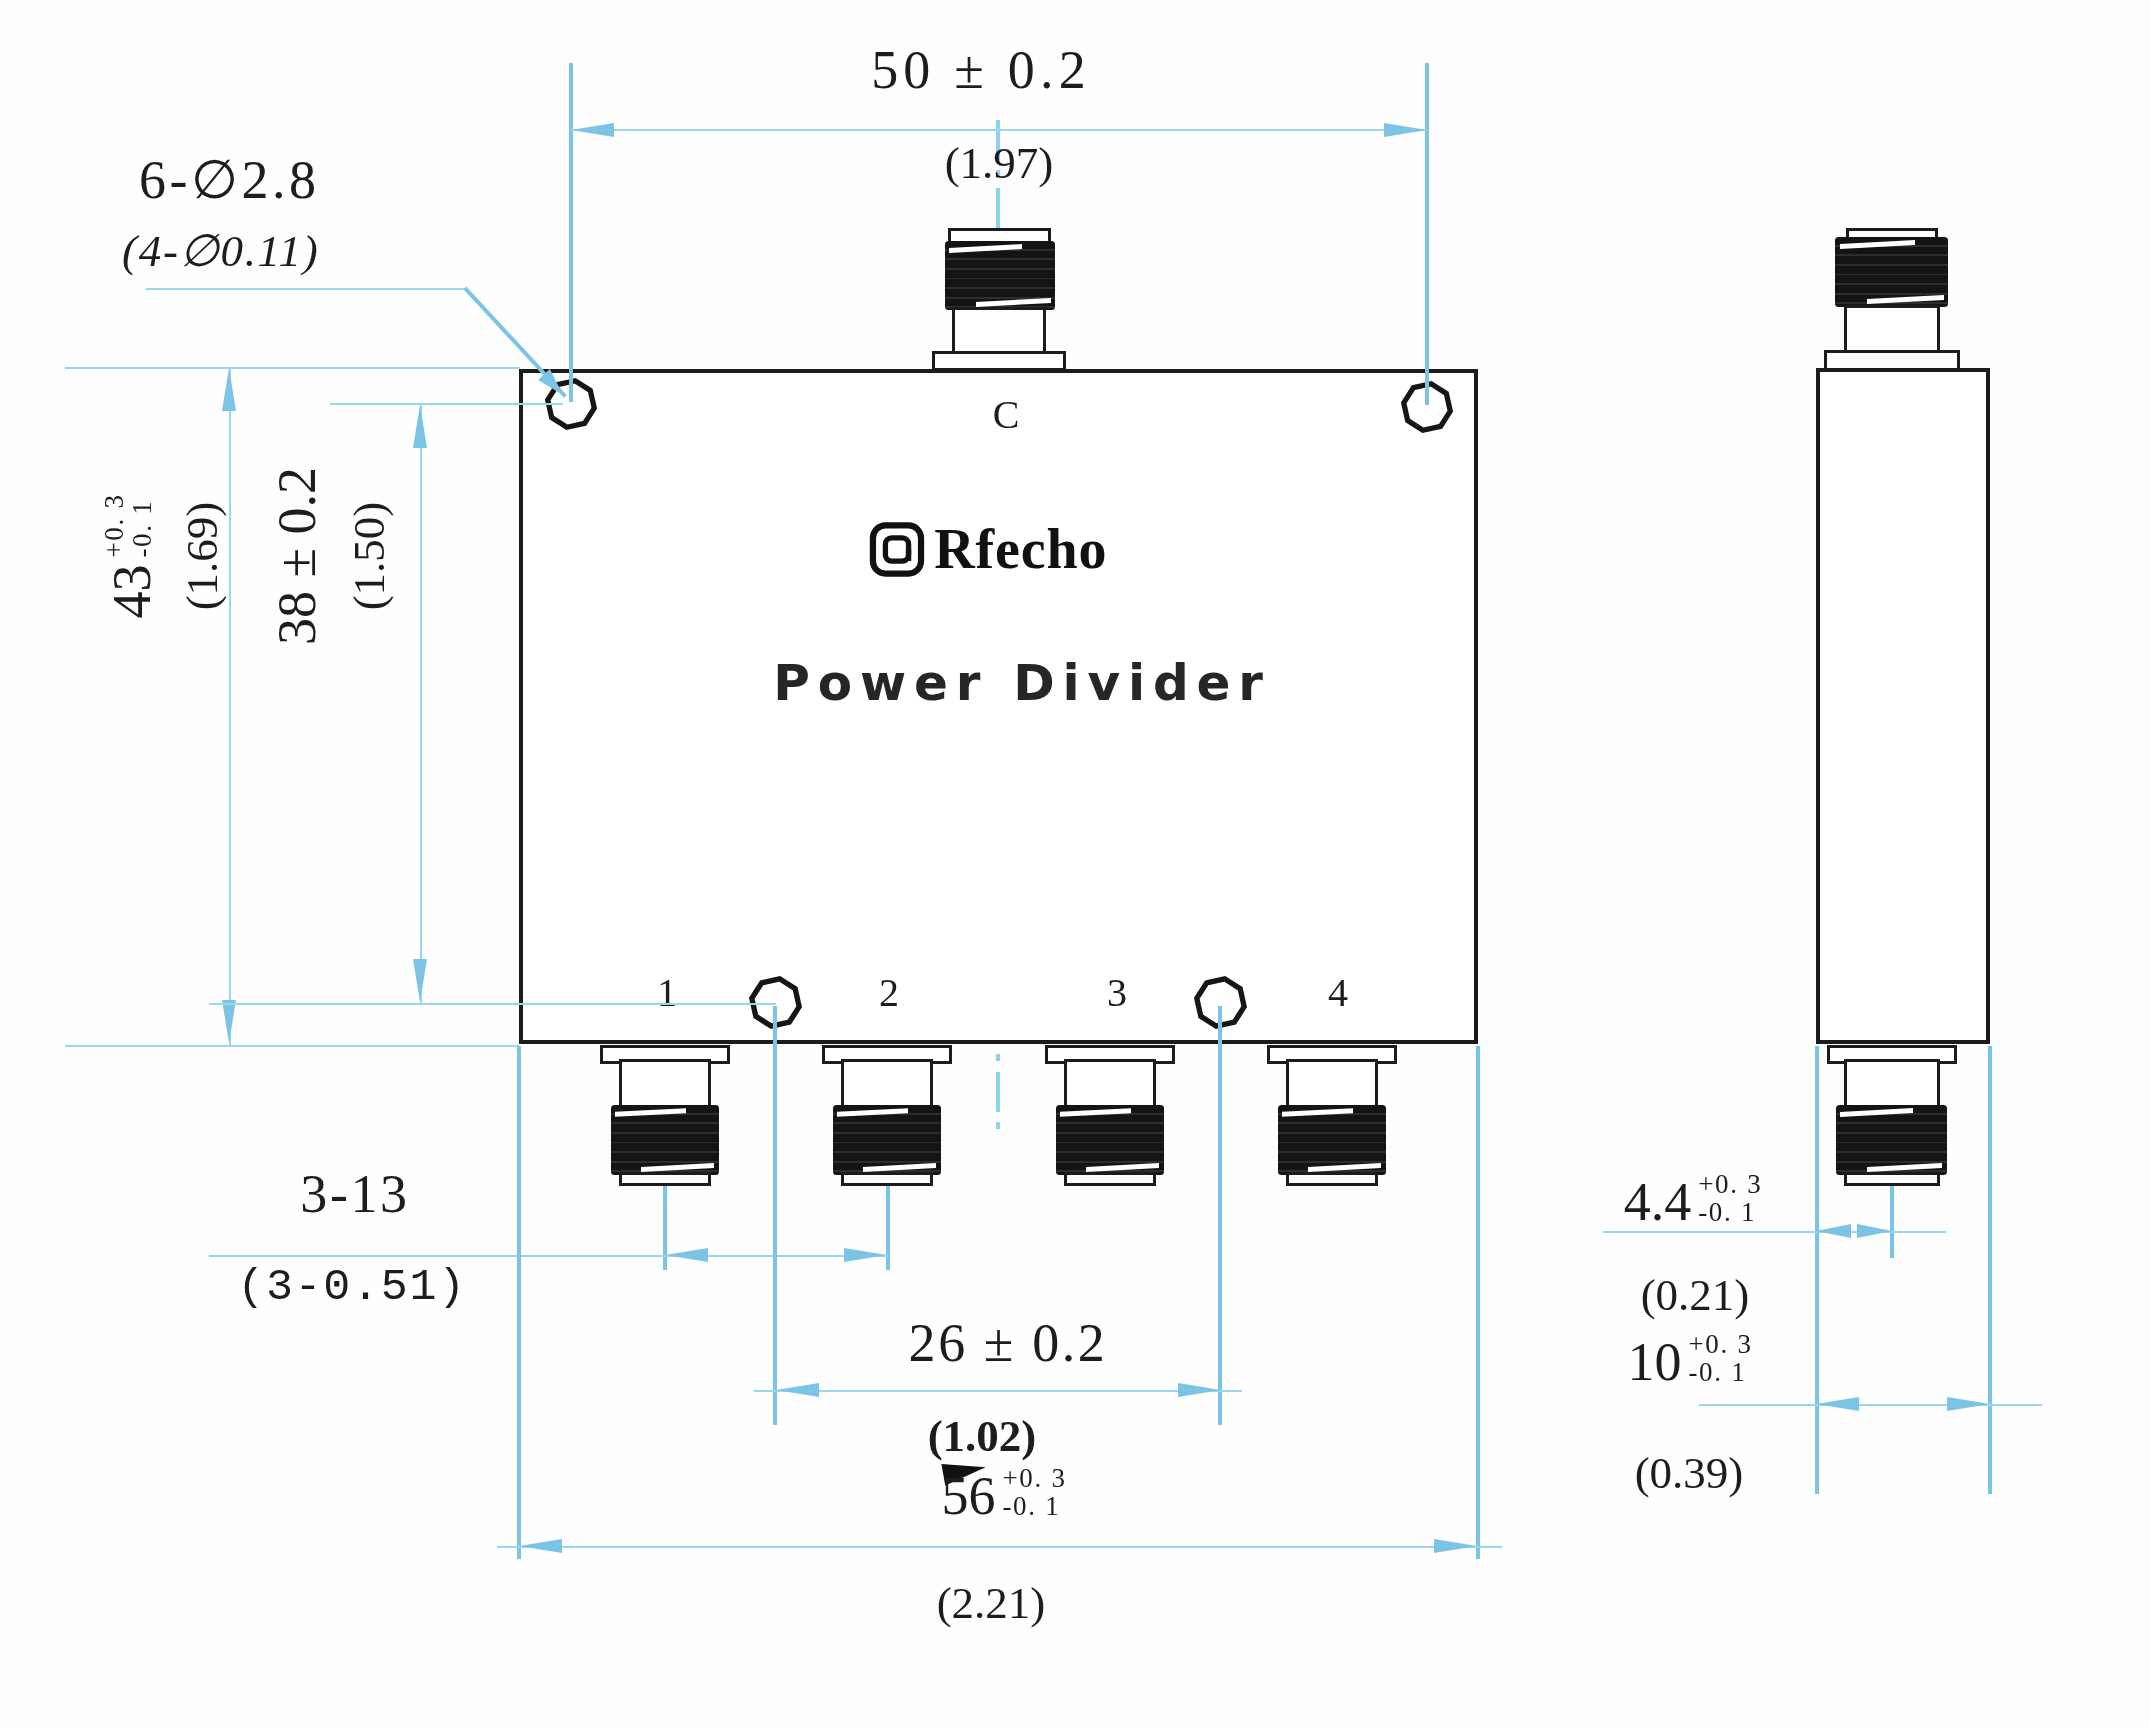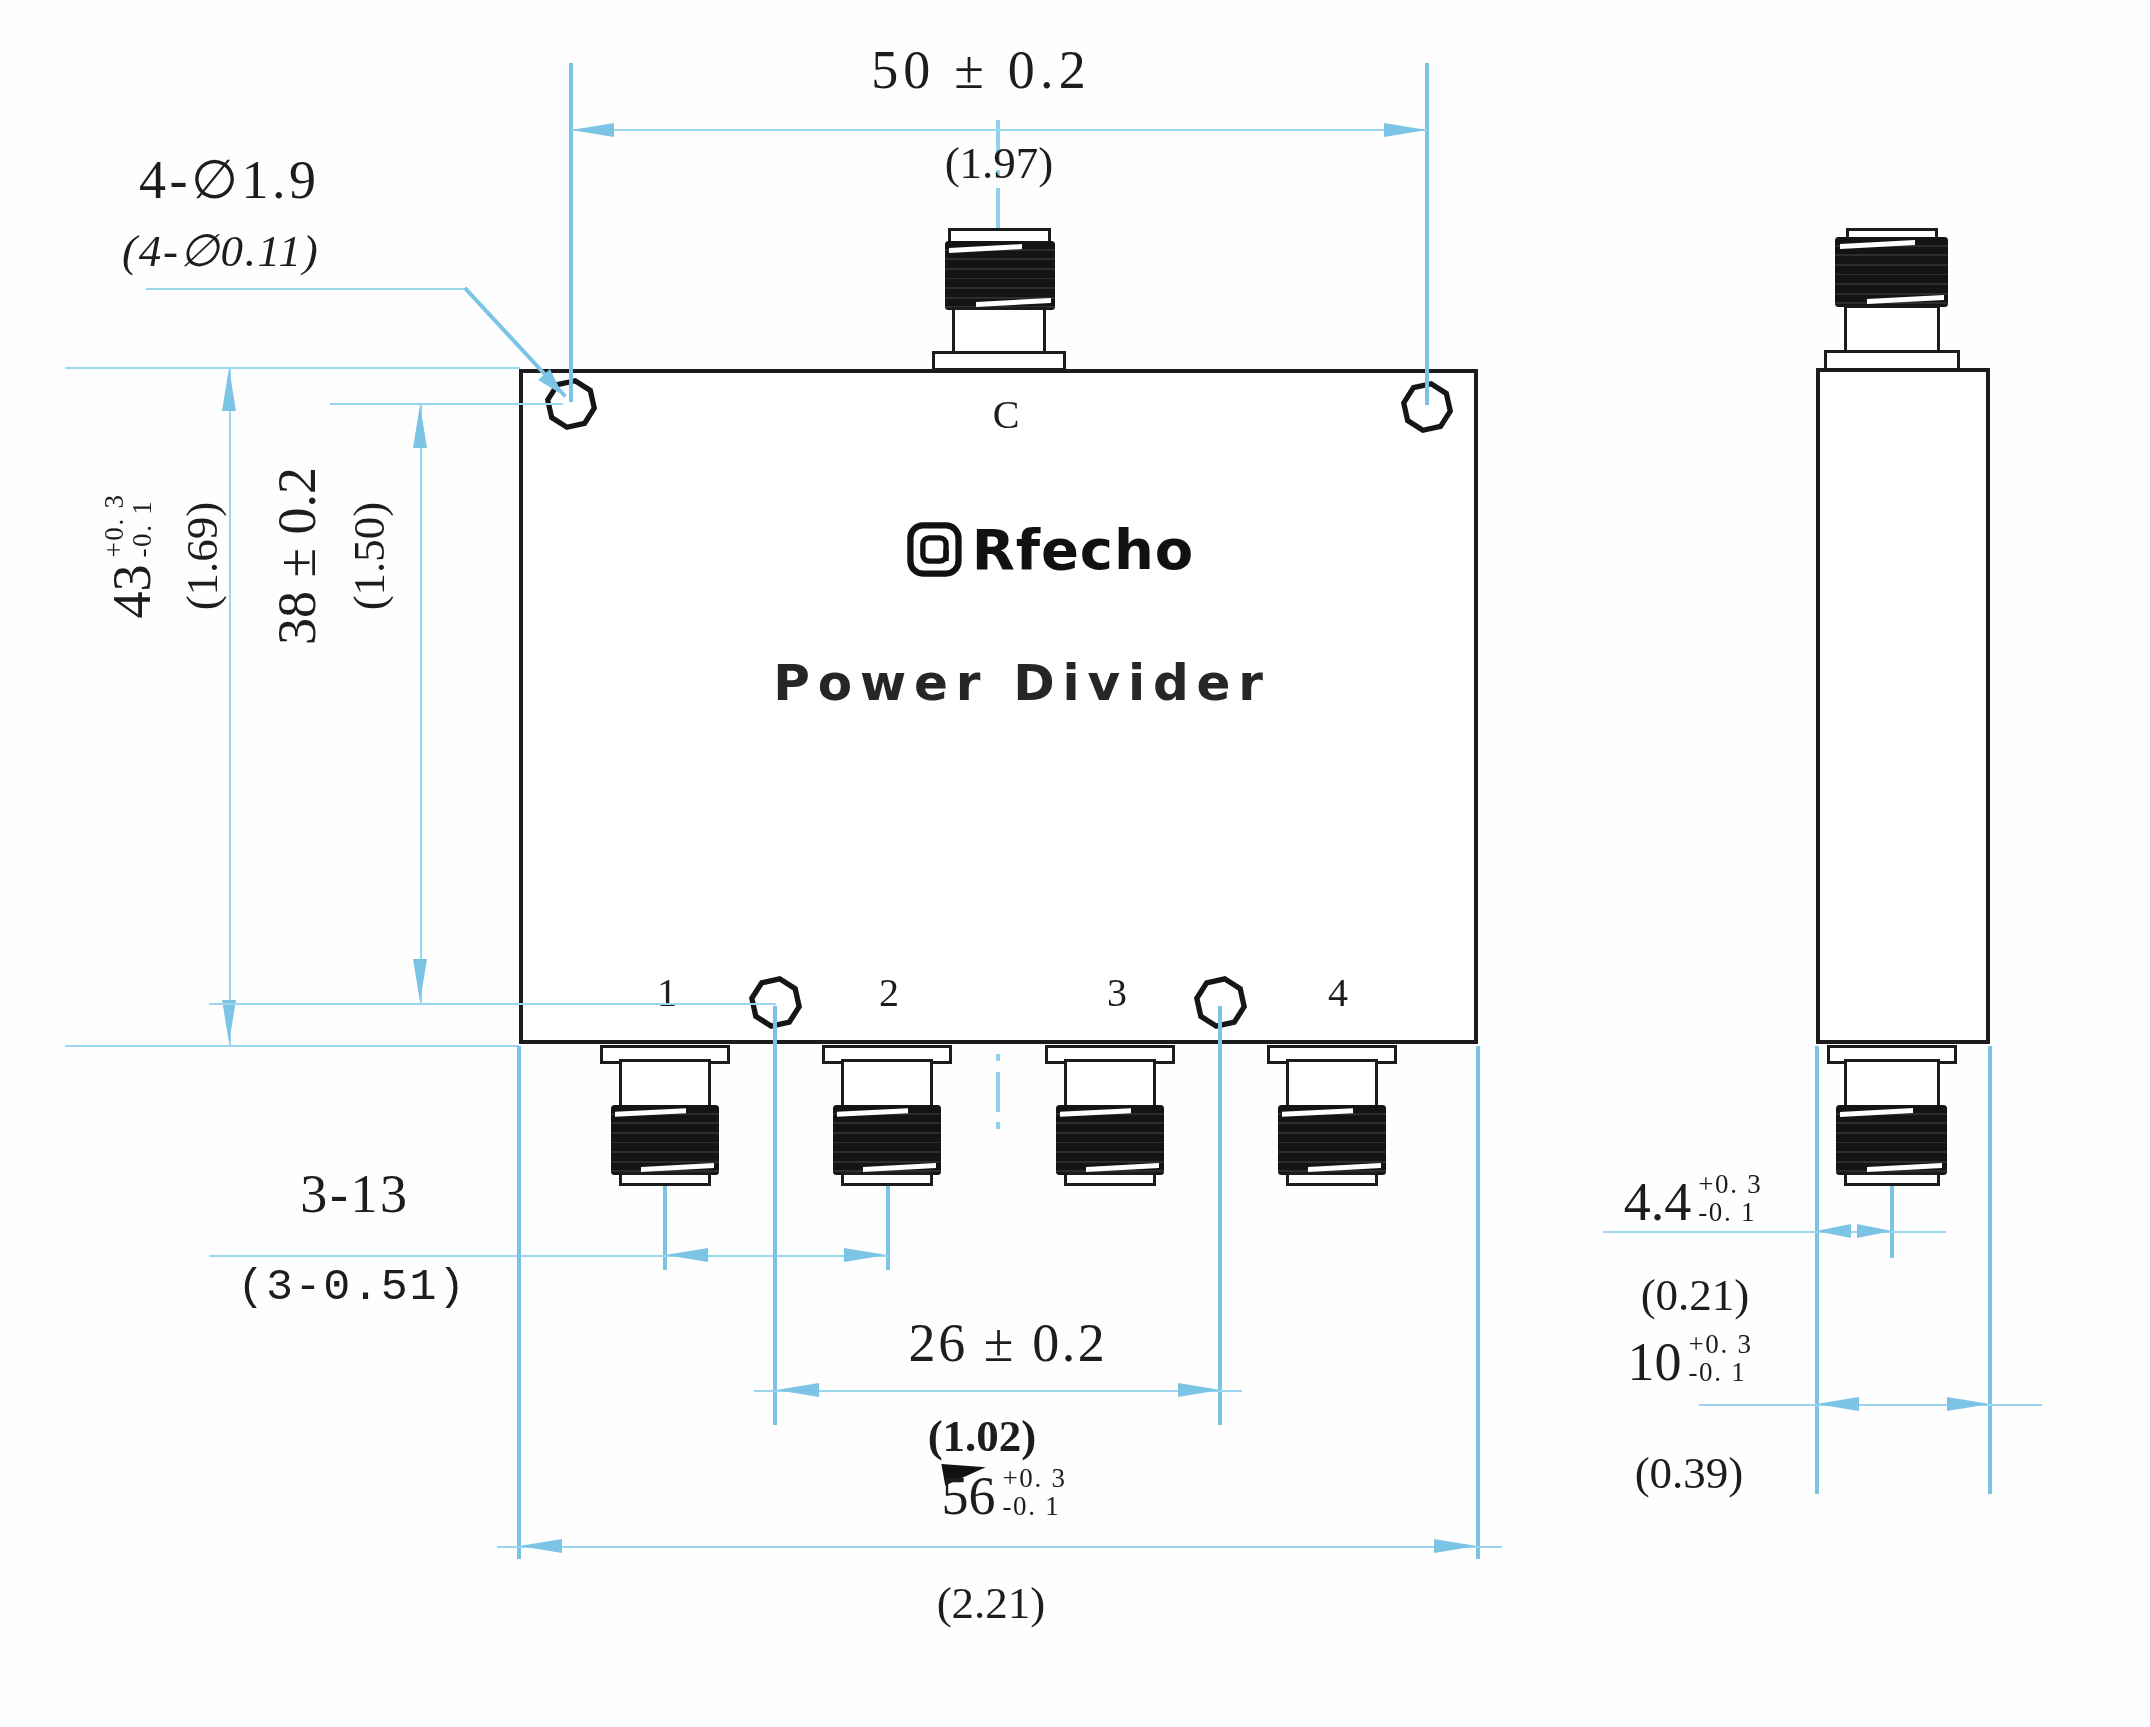--- a/index.html
+++ b/index.html
@@ -93,21 +93,21 @@
   <svg class="abs" style="left:1399px;top:379px;" width="56" height="56" viewBox="0 0 64 64">
     <polygon points="58.6,36.7 47.5,54.1 27.3,58.6 9.9,47.5 5.4,27.3 16.5,9.9 36.7,5.4 54.1,16.5" fill="#fff" stroke="#161616" stroke-width="6"></polygon>
   </svg>
   <svg class="abs" style="left:747px;top:974px;" width="57" height="57" viewBox="0 0 64 64">
     <polygon points="58.6,36.7 47.5,54.1 27.3,58.6 9.9,47.5 5.4,27.3 16.5,9.9 36.7,5.4 54.1,16.5" fill="#fff" stroke="#161616" stroke-width="6"></polygon>
   </svg>
   <svg class="abs" style="left:1192px;top:974px;" width="57" height="57" viewBox="0 0 64 64">
     <polygon points="58.6,36.7 47.5,54.1 27.3,58.6 9.9,47.5 5.4,27.3 16.5,9.9 36.7,5.4 54.1,16.5" fill="#fff" stroke="#161616" stroke-width="6"></polygon>
   </svg>
 
-  <div class="logo-row" style="left:1050px;top:517px;transform:translateX(-50%);">
+  <div class="logo-row" style="left:988px;top:517px;transform:translateX(-50%);font-family:Liberation Serif, serif;">
     <svg width="57" height="57" viewBox="0 0 64 64">
       <rect x="5" y="5" width="54" height="54" rx="14" fill="none" stroke="#111" stroke-width="7"></rect>
       <rect x="19" y="19" width="26" height="26" rx="7" fill="none" stroke="#111" stroke-width="6"></rect>
       <path d="M45 32 L45 45" stroke="#111" stroke-width="6" fill="none"></path>
     </svg>
     <span class="brandname">Rfecho</span>
   </div>
   <div class="prodname t cx" style="left:1022px;top:654px;">Power Divider</div>
 
   <div class="t mid cx" style="left:1006px;top:391px;">C</div>
@@ -177,21 +177,21 @@
   <div class="hl" style="left:1603px;top:1231px;width:343px;"></div>
   <div class="ar Ls" style="left:1816px;top:1224px;"></div>
   <div class="ar Rs" style="left:1857px;top:1224px;"></div>
   <div class="hl" style="left:1699px;top:1404px;width:343px;"></div>
   <div class="ar L" style="left:1816px;top:1397px;"></div>
   <div class="ar R" style="left:1947px;top:1397px;"></div>
 
   <div class="t big cx" style="left:981px;top:39px;letter-spacing:5.2px;">50 ± 0.2</div>
   <div class="t par cx" style="left:999px;top:137px;">(1.97)</div>
 
-  <div class="t big" style="left:139px;top:148px;letter-spacing:3.5px;">4-∅1.9</div>
+  <div class="t big" style="left:139px;top:148px;letter-spacing:3.5px;">6-∅2.8</div>
   <div class="t par" style="left:122px;top:224px;letter-spacing:1.7px;font-style:italic;">(4-∅0.11)</div>
 
   <div class="t rot" style="left:132px;top:556px;">
     <span class="num big">43</span><span class="tol">
         <span>+0. 3</span>
         <span>-0. 1</span>
       </span>
   </div>
   <div class="t par rot" style="left:202px;top:556px;">(1.69)</div>
 

